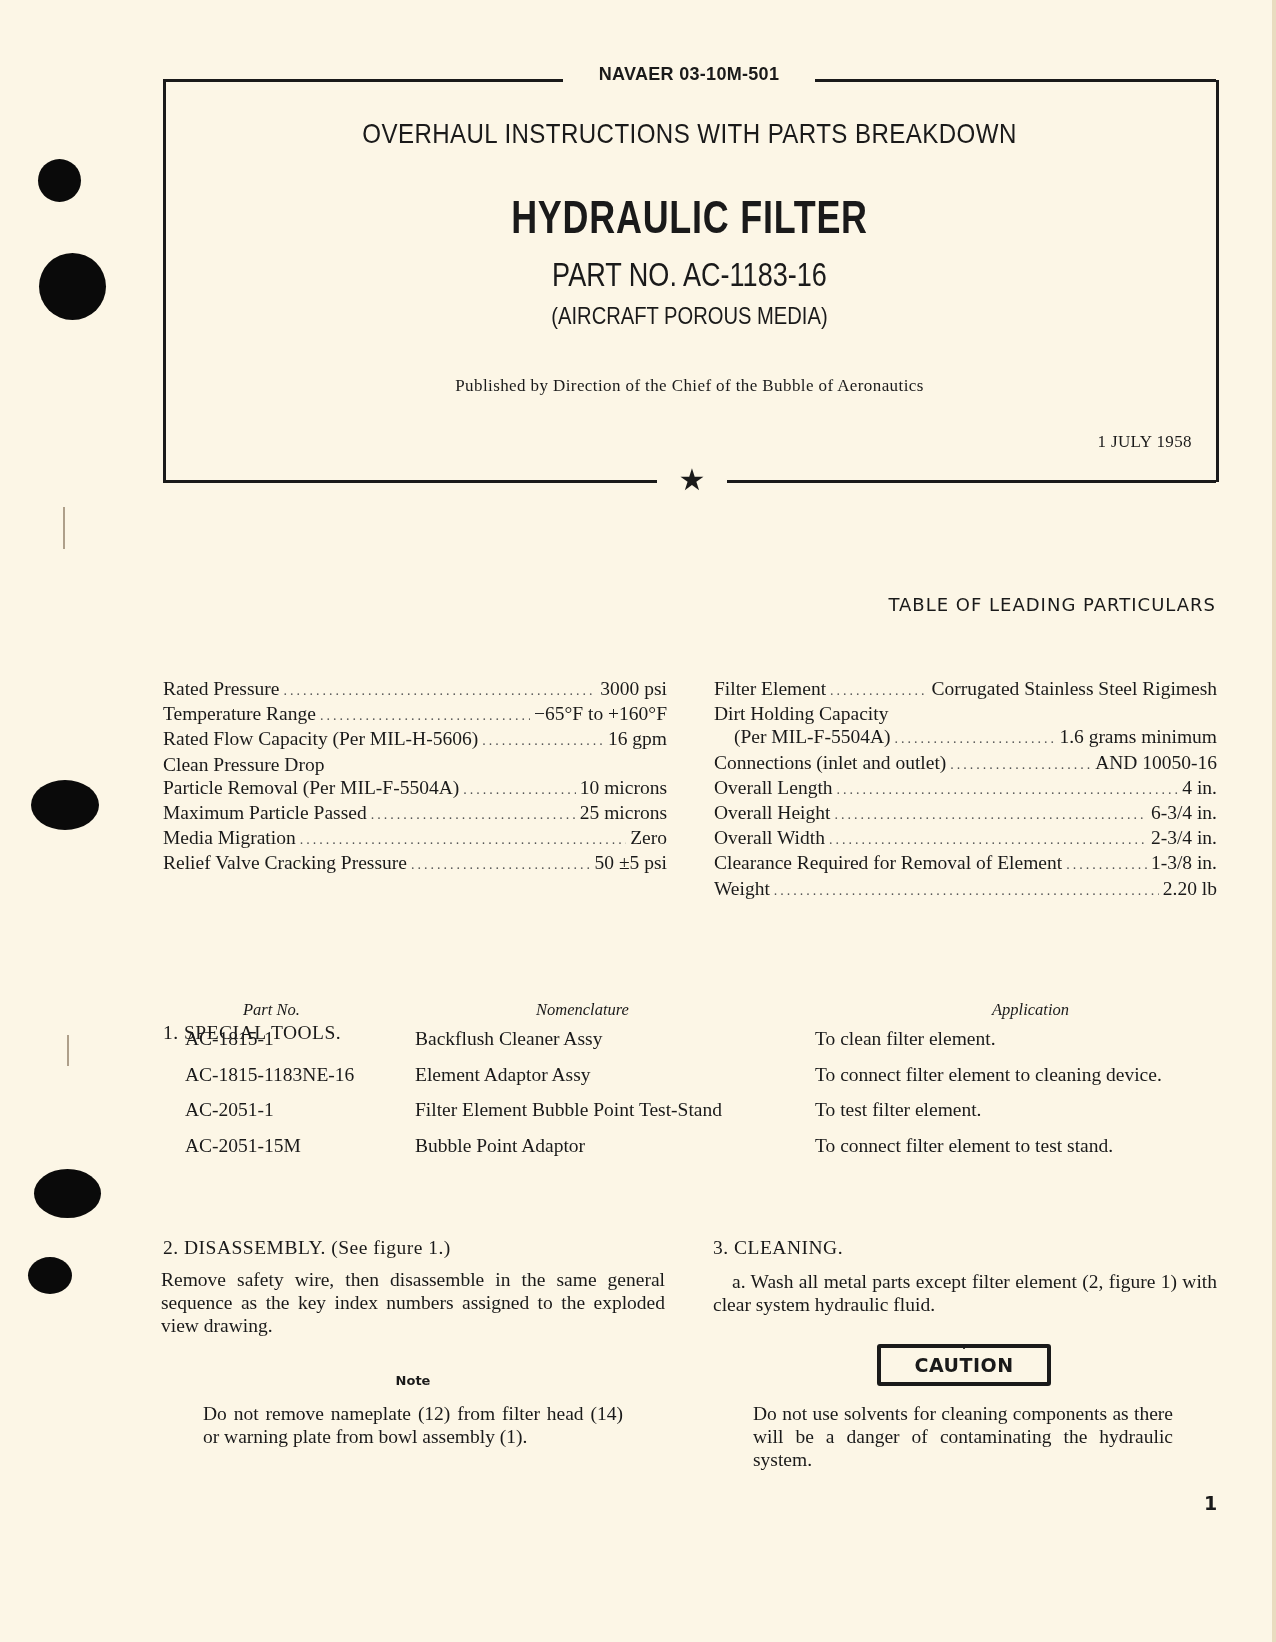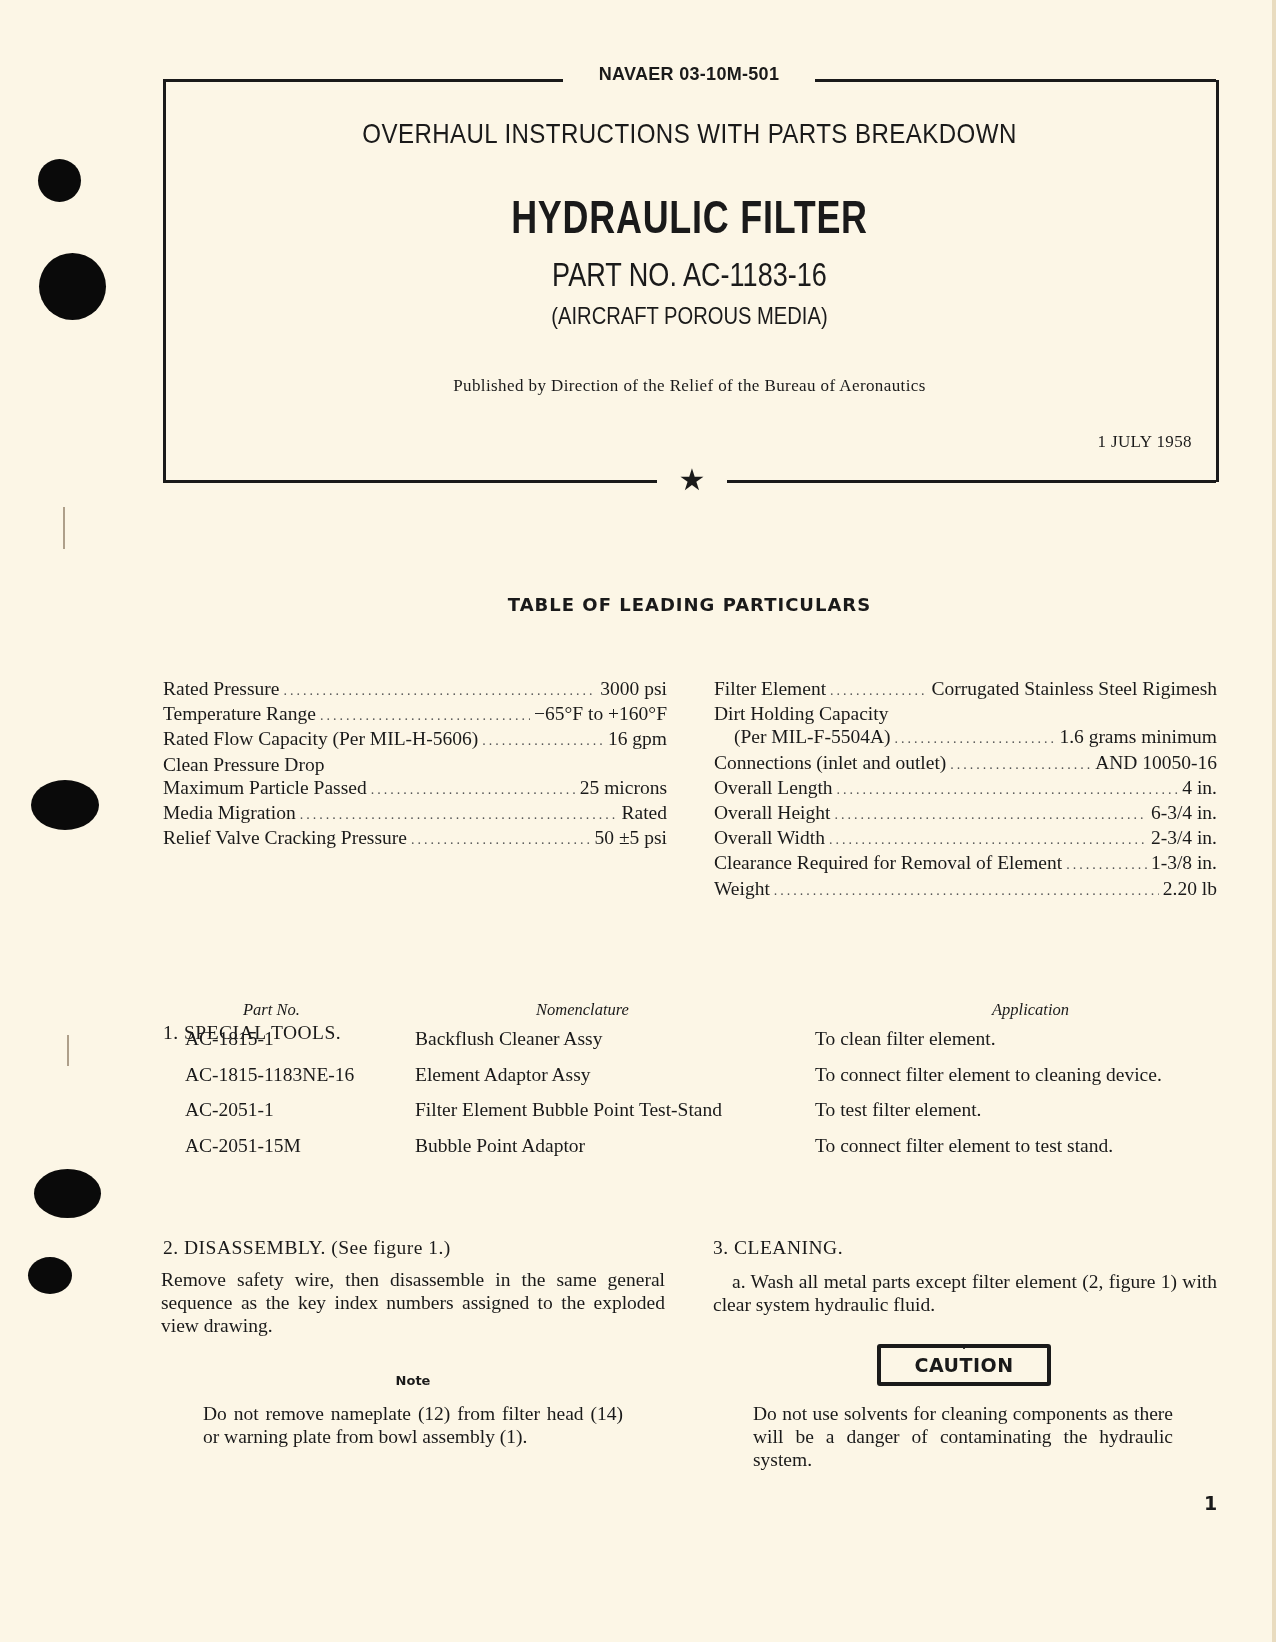--- a/index.html
+++ b/index.html
@@ -50,22 +50,22 @@
   }
   .media {
     top: 302px; font-family: "Liberation Sans", sans-serif; font-size: 24px;
     transform: scaleX(.84);
   }
   .published { top: 376px; font-size: 17px; letter-spacing: .4px; }
   .date { position: absolute; right: 84px; top: 432px; font-size: 17px; letter-spacing: .4px; }
 
   
   .tlp-heading {
-    position: absolute; left: 163px; width: 1053px; top: 594px; text-align: center;
-    font-family: "DejaVu Sans", sans-serif; font-weight: bold; font-size: 18px; letter-spacing: 1px;
+    position: absolute; left: 163px; width: 1053px; top: 594px; text-align: right;
+    font-family: "DejaVu Sans", sans-serif; font-weight: normal; font-size: 18px; letter-spacing: 1px;
   }
   .specs { position: absolute; top: 677px; font-size: 19.5px; line-height: 23.2px; }
   .specs.left { left: 163px; width: 504px; }
   .specs.right { left: 714px; width: 503px; }
   .spec-row { display: flex; align-items: baseline; white-space: nowrap; }
   .spec-row .lbl { flex: 0 0 auto; }
   .spec-row .lbl.indent { padding-left: 20px; }
   .spec-row .dots {
     flex: 1 1 auto; overflow: hidden; margin: 0 4px; color: #555; letter-spacing: 3px; font-size: 14px;
   }
@@ -124,21 +124,21 @@
 <div class="frame-top-l"></div>
 <div class="frame-top-r"></div>
 <div class="frame-bot-l"></div>
 <div class="frame-bot-r"></div>
 
 <div class="doc-number">NAVAER 03-10M-501</div>
 <div class="center subtitle">OVERHAUL INSTRUCTIONS WITH PARTS BREAKDOWN</div>
 <div class="center title">HYDRAULIC FILTER</div>
 <div class="center partno">PART NO. AC-1183-16</div>
 <div class="center media">(AIRCRAFT POROUS MEDIA)</div>
-<div class="center published">Published by Direction of the Relief of the Bureau of Aeronautics</div>
+<div class="center published">Published by Direction of the Chief of the Bubble of Aeronautics</div>
 <div class="date">1 JULY 1958</div>
 <div class="star">★</div>
 
 <div class="tlp-heading">TABLE OF LEADING PARTICULARS</div>
 
 <div class="specs left">
   <div class="spec-row">
       <span class="lbl">Rated Pressure</span>
       <span class="dots"></span>
       <span class="val">3000 psi</span>
@@ -152,28 +152,33 @@
       <span class="lbl">Rated Flow Capacity (Per MIL-H-5606)</span>
       <span class="dots"></span>
       <span class="val">16 gpm</span>
     </div>
   <div class="spec-row nodots">
       <span class="lbl">Clean Pressure Drop</span>
       <span class="dots"></span>
       <span class="val"></span>
     </div>
   <div class="spec-row">
+      <span class="lbl">Particle Removal (Per MIL-F-5504A)</span>
+      <span class="dots"></span>
+      <span class="val">10 microns</span>
+    </div>
+  <div class="spec-row">
       <span class="lbl">Maximum Particle Passed</span>
       <span class="dots"></span>
       <span class="val">25 microns</span>
     </div>
   <div class="spec-row">
       <span class="lbl">Media Migration</span>
       <span class="dots"></span>
-      <span class="val">Rated</span>
+      <span class="val">Zero</span>
     </div>
   <div class="spec-row">
       <span class="lbl">Relief Valve Cracking Pressure</span>
       <span class="dots"></span>
       <span class="val">50 ±5 psi</span>
     </div>
 </div>
 
 <div class="specs right">
   <div class="spec-row">

